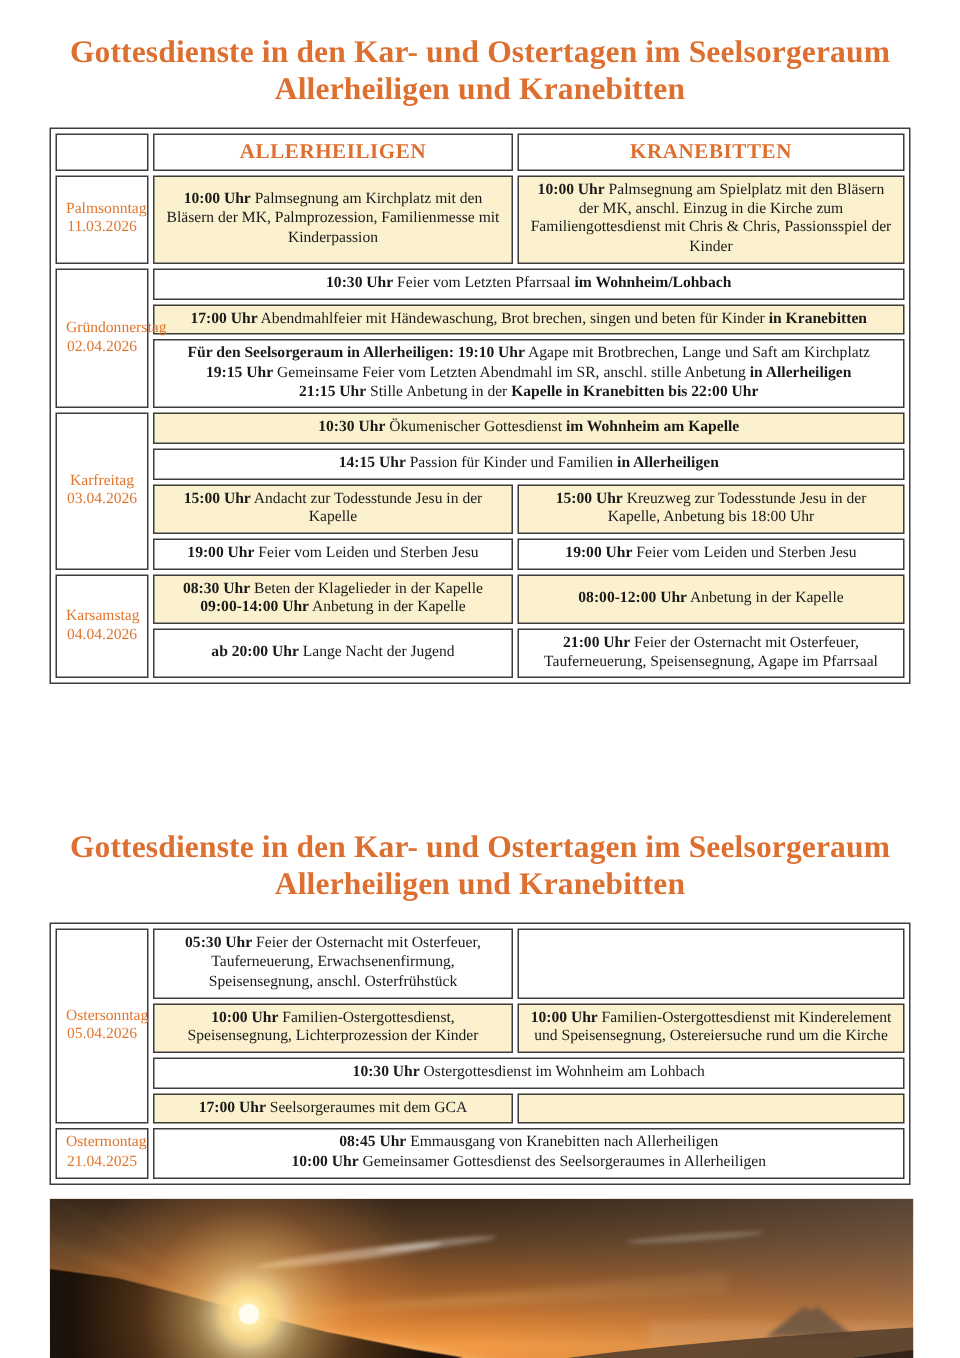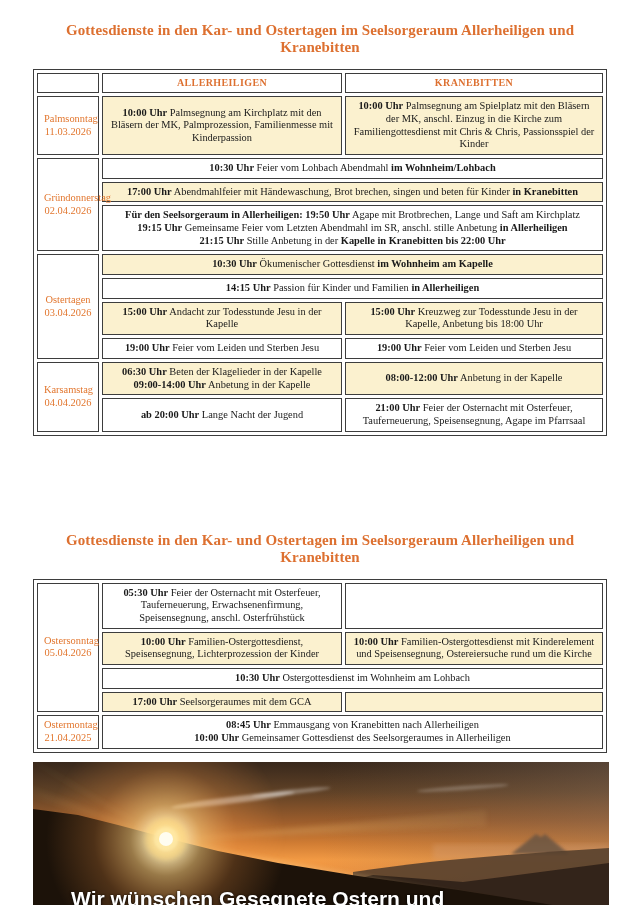--- a/index.html
+++ b/index.html
@@ -1,22 +1,22 @@
 <!DOCTYPE html>
 <html><head>
 <meta charset="utf-8">
 <style>
   html,body{margin:0;padding:0;background:#ffffff;}
   body{width:640px;font-family:"Liberation Serif", serif;color:#1a1a1a;}
   .page{padding:14px 33px 24px 33px;}
-  .doc-title{font-size:15px;font-weight:bold;color:#dd7030;text-align:center;margin:8px 0 13px 0;letter-spacing:.1px;}
+  .doc-title{font-size:21px;font-weight:bold;color:#dd7030;text-align:center;margin:8px 0 13px 0;letter-spacing:.1px;}
   .doc-title.second{margin-top:96px;}
   table.schedule{width:574px;border-collapse:separate;border-spacing:3px;border:1px solid #3d3d3d;background:#ffffff;table-layout:fixed;}
   table.schedule td, table.schedule th{border:1px solid #3d3d3d;font-size:10.4px;line-height:1.22;padding:3px 6px;text-align:center;vertical-align:middle;background:#ffffff;font-weight:normal;}
-  table.schedule th{color:#dd7030;font-weight:bold;font-size:10px;letter-spacing:.4px;}
+  table.schedule th{color:#dd7030;font-weight:bold;font-size:14px;letter-spacing:.4px;}
   table.schedule td.hl{background:#fbf1cf;}
   table.schedule td.date{color:#e2762e;font-size:10.4px;margin-left:44px;}
   table.schedule b{font-weight:bold;}
   col.c-date{width:62px;}
   col.c-a{width:240px;}
   col.c-b{width:auto;}
   .photo{position:relative;width:576px;height:213px;margin-top:9px;overflow:hidden;}
   .photo svg{display:block;}
   .caption{position:absolute;left:32px;top:121px;font-family:"Liberation Sans", sans-serif;font-weight:bold;font-size:21px;line-height:1.5;color:#ffffff;text-shadow:0 1px 3px rgba(0,0,0,.75),0 0 2px rgba(0,0,0,.6);white-space:nowrap;}
   .caption .line1{padding-left:6px;}
@@ -51,38 +51,38 @@
           <td class="hl">
             <div><b>10:00 Uhr</b><span> Palmsegnung am Spielplatz mit den Bläsern der MK, anschl. Einzug in die Kirche zum Familiengottesdienst mit Chris &amp; Chris, Passionsspiel der Kinder</span></div>
           </td>
         </tr>
         <tr>
           <td class="date" rowspan="3">
             <div>Gründonnerstag</div>
             <div>02.04.2026</div>
           </td>
           <td colspan="2">
-            <div><b>10:30 Uhr</b><span> Feier vom Lohbach Abendmahl </span><b>im Wohnheim/Lohbach</b></div>
+            <div><b>10:30 Uhr</b><span> Feier vom Letzten Pfarrsaal </span><b>im Wohnheim/Lohbach</b></div>
           </td>
         </tr>
         <tr>
           <td colspan="2" class="hl">
             <div><b>17:00 Uhr</b><span> Abendmahlfeier mit Händewaschung, Brot brechen, singen und beten für Kinder </span><b>in Kranebitten</b></div>
           </td>
         </tr>
         <tr>
           <td colspan="2">
-            <div><b>Für den Seelsorgeraum in Allerheiligen: 19:50 Uhr</b><span> Agape mit Brotbrechen, Lange und Saft am Kirchplatz</span></div>
+            <div><b>Für den Seelsorgeraum in Allerheiligen: 19:10 Uhr</b><span> Agape mit Brotbrechen, Lange und Saft am Kirchplatz</span></div>
             <div><b>19:15 Uhr</b><span> Gemeinsame Feier vom Letzten Abendmahl im SR, anschl. stille Anbetung </span><b>in Allerheiligen</b></div>
             <div><b>21:15 Uhr</b><span> Stille Anbetung in der </span><b>Kapelle in Kranebitten bis 22:00 Uhr</b></div>
           </td>
         </tr>
         <tr>
           <td class="date" rowspan="4">
-            <div>Ostertagen</div>
+            <div>Karfreitag</div>
             <div>03.04.2026</div>
           </td>
           <td colspan="2" class="hl">
             <div><b>10:30 Uhr</b><span> Ökumenischer Gottesdienst </span><b>im Wohnheim am Kapelle</b></div>
           </td>
         </tr>
         <tr>
           <td colspan="2">
             <div><b>14:15 Uhr</b><span> Passion für Kinder und Familien </span><b>in Allerheiligen</b></div>
           </td>
@@ -102,21 +102,21 @@
           <td>
             <div><b>19:00 Uhr</b><span> Feier vom Leiden und Sterben Jesu</span></div>
           </td>
         </tr>
         <tr>
           <td class="date" rowspan="2">
             <div>Karsamstag</div>
             <div>04.04.2026</div>
           </td>
           <td class="hl">
-            <div><b>06:30 Uhr</b><span> Beten der Klagelieder in der Kapelle</span></div>
+            <div><b>08:30 Uhr</b><span> Beten der Klagelieder in der Kapelle</span></div>
             <div><b>09:00-14:00 Uhr</b><span> Anbetung in der Kapelle</span></div>
           </td>
           <td class="hl">
             <div><b>08:00-12:00 Uhr</b><span> Anbetung in der Kapelle</span></div>
           </td>
         </tr>
         <tr>
           <td>
             <div><b>ab 20:00 Uhr</b><span> Lange Nacht der Jugend</span></div>
           </td>

